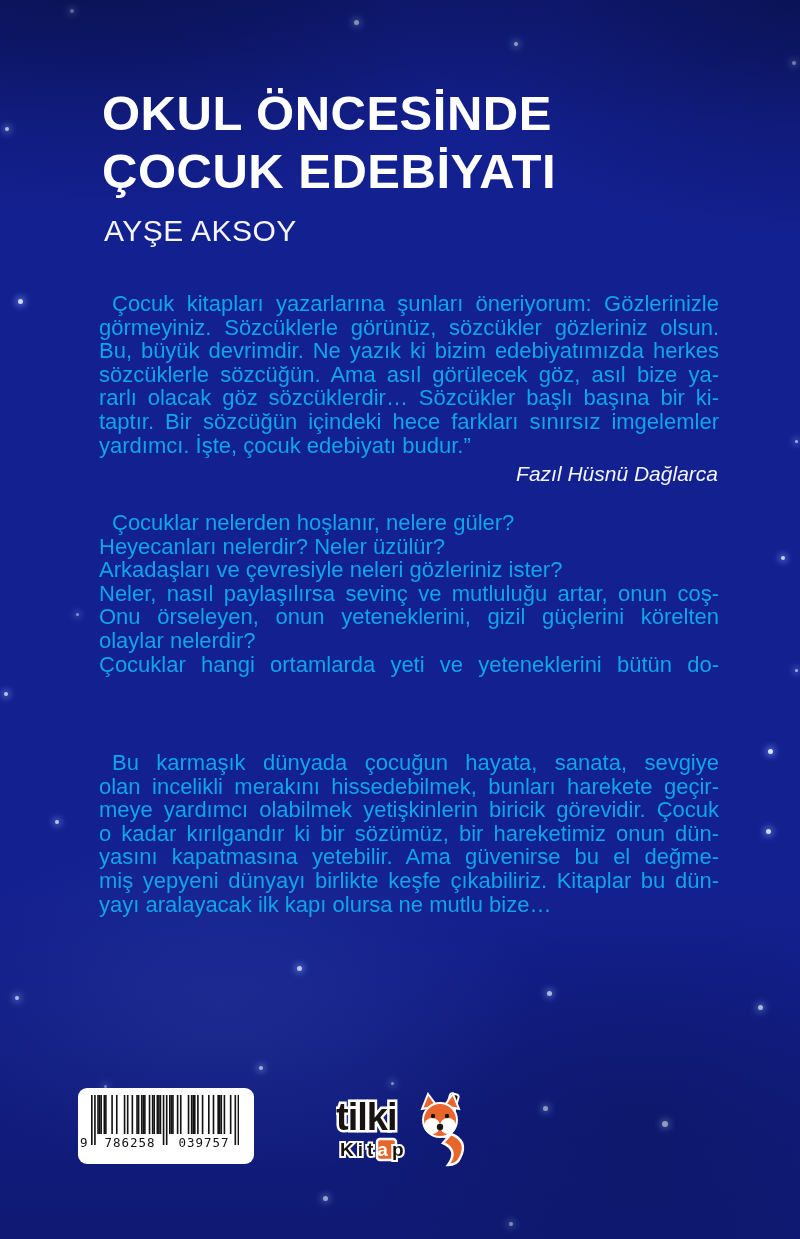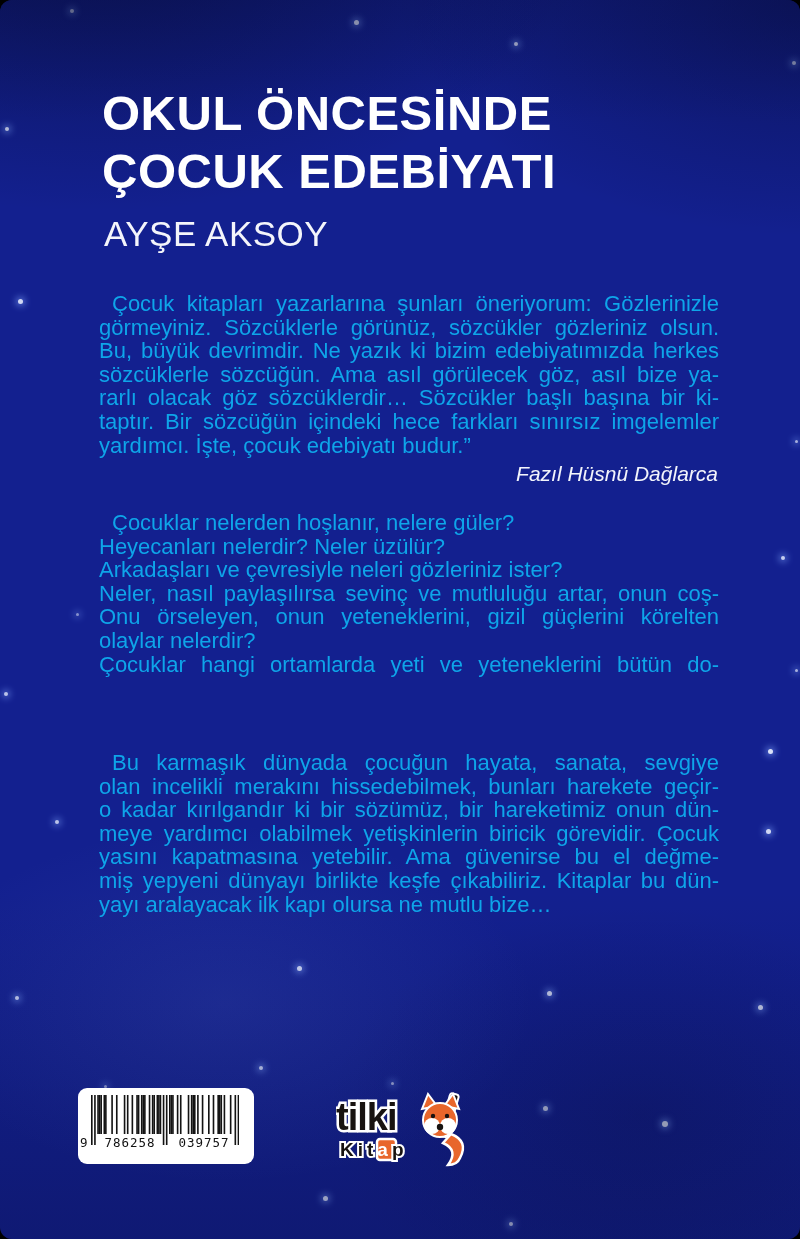--- a/index.html
+++ b/index.html
@@ -1,34 +1,34 @@
 <!DOCTYPE html>
 <html><head>
 <meta charset="utf-8">
 <style>
   html,body{margin:0;padding:0;background:#000;}
   .page{
     position:relative;width:800px;height:1239px;overflow:hidden;
     background:#13208f;
-    font-family:"Liberation Sans",sans-serif;color:#fff;border-radius:12px;
+    font-family:"Liberation Sans",sans-serif;color:#fff;
   }
   .vignette{
     position:absolute;inset:0;pointer-events:none;
     background:
       radial-gradient(900px 520px at 12% -6%, rgba(4,8,42,.55), transparent 55%),
       radial-gradient(760px 430px at 102% 0%, rgba(4,8,42,.45), transparent 55%),
       radial-gradient(520px 300px at 28% 81%, rgba(125,155,235,.10), transparent 60%),
       radial-gradient(480px 320px at 80% 90%, rgba(6,10,48,.22), transparent 65%),
       linear-gradient(180deg, rgba(8,12,58,.28) 0%, rgba(8,12,58,0) 10%, rgba(8,12,58,0) 72%, rgba(6,10,52,.30) 100%);
   }
   .star{position:absolute;border-radius:50%;background:#e6edff;
     box-shadow:0 0 7px 2px rgba(130,165,255,.75);}
   .title{position:absolute;left:102px;top:84px;font-size:49px;font-weight:700;
     line-height:58px;letter-spacing:0.5px;color:#ffffff;white-space:nowrap;}
-  .author{position:absolute;left:104px;top:214px;font-size:35px;font-weight:400;
+  .author{position:absolute;left:104px;top:214px;font-size:30px;font-weight:400;
     letter-spacing:0.5px;color:#f4f5fb;white-space:nowrap;}
   .textcol{position:absolute;left:99px;width:620px;}
   #quote-block{top:292px;}
   #questions-block{top:511px;}
   #closing-block{top:751px;}
   .line{font-size:22px;line-height:23.6px;color:#0ea5e9;white-space:nowrap;}
   .line.just{white-space:normal;text-align:justify;text-align-last:justify;}
   .line.indent{padding-left:13px;}
   .attribution{margin-top:4px;text-align:right;font-style:italic;font-size:21px;
     line-height:26px;color:#f2f4fb;padding-right:1px;font-weight:400;}
@@ -111,22 +111,22 @@
         <div class="line just">Onu örseleyen, onun yeteneklerini, gizil güçlerini körelten</div>
         <div class="line">olaylar nelerdir?</div>
         <div class="line just">Çocuklar hangi ortamlarda yeti ve yeteneklerini bütün do-</div>
       </div>
   </div>
 
   <div class="textcol" id="closing-block">
     <div>
         <div class="line just indent">Bu karmaşık dünyada çocuğun hayata, sanata, sevgiye</div>
         <div class="line just">olan incelikli merakını hissedebilmek, bunları harekete geçir-</div>
+        <div class="line just">meye yardımcı olabilmek yetişkinlerin biricik görevidir. Çocuk</div>
         <div class="line just">o kadar kırılgandır ki bir sözümüz, bir hareketimiz onun dün-</div>
-        <div class="line just">meye yardımcı olabilmek yetişkinlerin biricik görevidir. Çocuk</div>
         <div class="line just">yasını kapatmasına yetebilir. Ama güvenirse bu el değme-</div>
         <div class="line just">miş yepyeni dünyayı birlikte keşfe çıkabiliriz. Kitaplar bu dün-</div>
         <div class="line">yayı aralayacak ilk kapı olursa ne mutlu bize…</div>
       </div>
   </div>
 
   <div class="barcode-label">
     <svg class="bc-bars" id="barcode-bars" width="148" height="52" viewBox="0 0 148 52">
         <rect x="0.00" y="0" width="1.62" height="50" fill="#131313"></rect>
         <rect x="3.12" y="0" width="1.62" height="50" fill="#131313"></rect>

